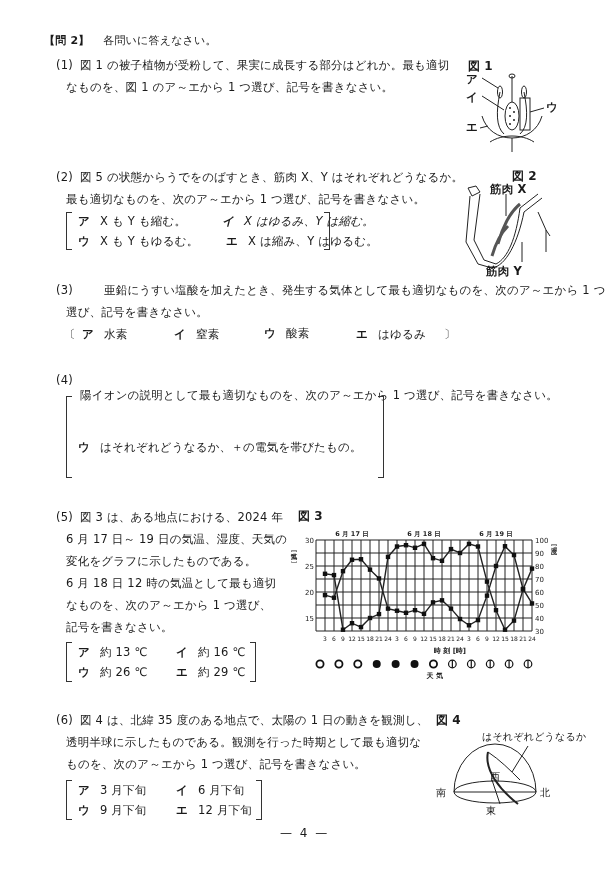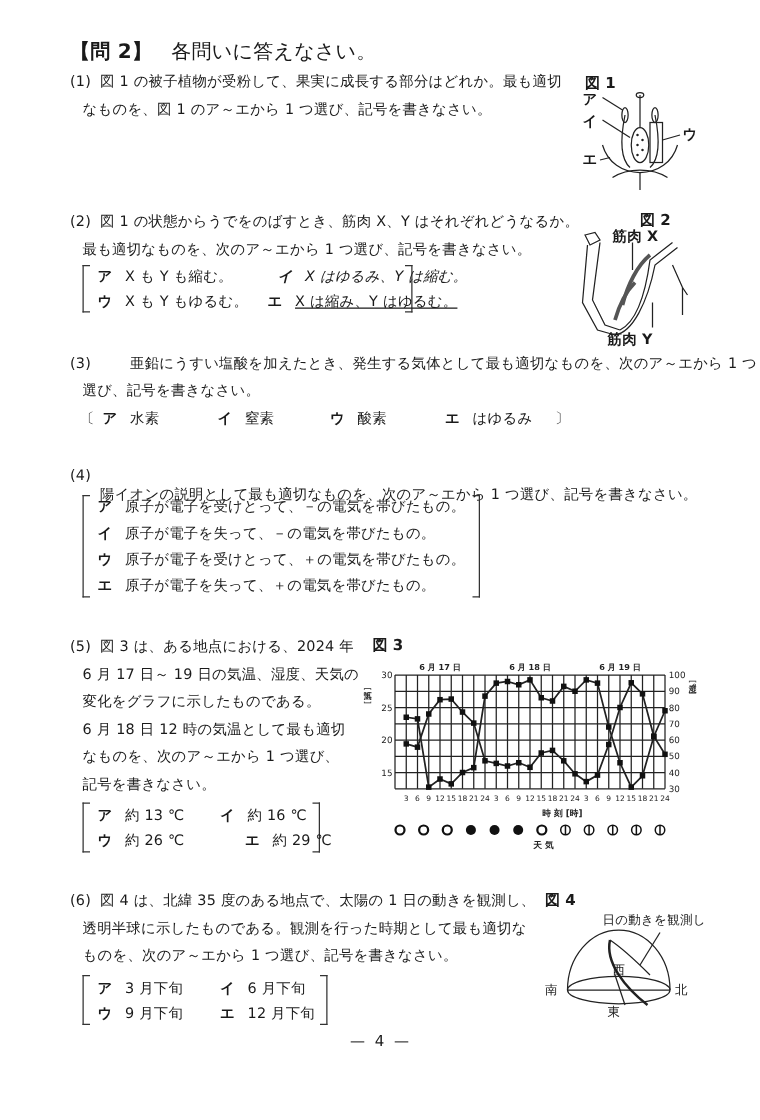--- a/index.html
+++ b/index.html
@@ -3,21 +3,21 @@
 <meta charset="utf-8">
 <style>
   html, body { margin: 0; padding: 0; background: #ffffff; }
   body {
     width: 608px; height: 896px; position: relative; overflow: hidden;
     font-family: "DejaVu Sans", sans-serif; color: #1a1a1a;
   }
   .abs { position: absolute; }
   .txt { font-size: 11.5px; line-height: 14px; white-space: nowrap; letter-spacing: 0.2px; }
   .bold { font-weight: bold; }
-  .heading { font-size: 16px; margin-left: 12px; }
+  .heading { font-size: 11px; }
   .bk-l, .bk-r { position: absolute; top: 0; bottom: 0; width: 5px; border-top: 1.2px solid #333; border-bottom: 1.2px solid #333; }
   .bk-l { left: 0; border-left: 1.2px solid #333; }
   .bk-r { right: 0; border-right: 1.2px solid #333; }
   .bracket { position: absolute; }
   .opt-letter { font-weight: bold; display: inline-block; width: 22px; }
   .fig-label { font-size: 12px; font-weight: bold; }
   svg text { font-family: "DejaVu Sans", sans-serif; }
   .page-num { font-size: 12px; letter-spacing: 2px; }
 </style>
 </head>
@@ -59,35 +59,35 @@
         <circle cx="48" cy="52" r="1"></circle>
     </g>
   </svg>
   <span class="abs bold txt" style="left:4px;top:0px;">ア</span>
   <span class="abs bold txt" style="left:4px;top:18px;">イ</span>
   <span class="abs bold txt" style="left:84px;top:28px;">ウ</span>
   <span class="abs bold txt" style="left:4px;top:48px;">エ</span>
 </div>
 
 <div class="abs txt" style="left:56px;top:170px;">(2)</div>
-<div class="abs txt" style="left:80px;top:170px;">図 1 の状態からうでをのばすとき、筋肉 X、Y はそれぞれどうなるか。</div>
+<div class="abs txt" style="left:80px;top:170px;">図 5 の状態からうでをのばすとき、筋肉 X、Y はそれぞれどうなるか。</div>
 <div class="abs txt" style="left:66px;top:192px;">最も適切なものを、次のア～エから 1 つ選び、記号を書きなさい。</div>
 <div class="bracket" style="left:66px;top:212px;width:264px;height:38px;">
   <div class="bk-l"></div>
     <div class="bk-r"></div>
   <div class="abs txt" style="left:12px;top:2px;">
     <span class="opt-letter">ア</span><span>X も Y も縮む。</span>
   </div>
   <div class="abs txt" style="left:156px;top:2px;font-style:italic;">
     <span class="opt-letter">イ</span><span>X はゆるみ、Y は縮む。</span>
   </div>
   <div class="abs txt" style="left:12px;top:22px;">
     <span class="opt-letter">ウ</span><span>X も Y もゆるむ。</span>
   </div>
-  <div class="abs txt" style="left:148px;top:22px;text-decoration:underline;">
+  <div class="abs txt" style="left:160px;top:22px;">
     <span class="opt-letter">エ</span><span>X は縮み、Y はゆるむ。</span>
   </div>
 </div>
 <div class="abs fig-label" style="left:468px;top:168px;padding-left:44px;">図 2</div>
 <div class="abs" style="left:462px;top:182px;width:100px;height:96px;">
   <svg width="100" height="96" viewBox="0 0 100 96">
     <g fill="none" stroke="#222" stroke-width="1">
       <path d="M6 6 L14 4 L18 10 L10 14 Z"></path>
       <path d="M8 14 L4 60 L16 82 L30 86"></path>
       <path d="M18 12 L12 58 L22 78 L34 82"></path>
@@ -105,50 +105,47 @@
   <span class="abs bold txt" style="left:24px;top:82px;">筋肉 Y</span>
 </div>
 
 <div class="abs txt" style="left:56px;top:283px;">(3)</div>
 <div class="abs txt" style="left:80px;top:283px;margin-left:24px;">亜鉛にうすい塩酸を加えたとき、発生する気体として最も適切なものを、次のア～エから 1 つ</div>
 <div class="abs txt" style="left:66px;top:305px;">選び、記号を書きなさい。</div>
 <div class="abs txt" style="left:64px;top:327px;width:400px;">
   <span>〔</span>
   <span class="abs" style="left:18px;"><span class="opt-letter">ア</span><span>水素</span></span>
   <span class="abs" style="left:110px;"><span class="opt-letter">イ</span><span>窒素</span></span>
-  <span class="abs" style="left:200px;"><span class="opt-letter">ウ</span><span>酸素</span></span>
+  <span class="abs" style="left:200px;font-family:Liberation Mono, monospace;"><span class="opt-letter">ウ</span><span>酸素</span></span>
   <span class="abs" style="left:292px;"><span class="opt-letter">エ</span><span>はゆるみ</span></span>
   <span class="abs" style="left:380px;">〕</span>
 </div>
 
 <div class="abs txt" style="left:56px;top:373px;">(4)</div>
 <div class="abs txt" style="left:80px;top:388px;">陽イオンの説明として最も適切なものを、次のア～エから 1 つ選び、記号を書きなさい。</div>
 <div class="bracket" style="left:66px;top:396px;width:318px;height:82px;">
   <div class="bk-l"></div>
     <div class="bk-r"></div>
-  <div class="abs txt" style="left:12px;top:2px;"><span class="opt-letter">ア</span><span>原子が電子を受けとって、－の電気を帯びたもの。</span></div>
-  <div class="abs txt" style="left:12px;top:23px;"><span class="opt-letter">イ</span><span>原子が電子を失って、－の電気を帯びたもの。</span></div>
-  <div class="abs txt" style="left:12px;top:44px;"><span class="opt-letter">ウ</span><span>原子が電子を受けとって、＋の電気を帯びたもの。</span></div>
-  <div class="abs txt" style="left:12px;top:65px;"><span class="opt-letter">エ</span><span>原子が電子を失って、＋の電気を帯びたもの。</span></div>
+  <div class="abs txt" style="left:12px;top:44px;"><span class="opt-letter">ウ</span><span>はそれぞれどうなるか、＋の電気を帯びたもの。</span></div>
 </div>
 
 <div class="abs txt" style="left:56px;top:510px;">(5)</div>
 <div class="abs txt" style="left:80px;top:510px;">図 3 は、ある地点における、2024 年</div>
 <div class="abs txt" style="left:66px;top:532px;">6 月 17 日～ 19 日の気温、湿度、天気の</div>
 <div class="abs txt" style="left:66px;top:554px;">変化をグラフに示したものである。</div>
 <div class="abs txt" style="left:66px;top:576px;">6 月 18 日 12 時の気温として最も適切</div>
 <div class="abs txt" style="left:66px;top:598px;">なものを、次のア～エから 1 つ選び、</div>
 <div class="abs txt" style="left:66px;top:620px;">記号を書きなさい。</div>
 <div class="bracket" style="left:66px;top:642px;width:190px;height:40px;">
   <div class="bk-l"></div>
     <div class="bk-r"></div>
   <div class="abs txt" style="left:12px;top:3px;"><span class="opt-letter">ア</span><span>約 13 ℃</span></div>
   <div class="abs txt" style="left:110px;top:3px;"><span class="opt-letter">イ</span><span>約 16 ℃</span></div>
   <div class="abs txt" style="left:12px;top:23px;"><span class="opt-letter">ウ</span><span>約 26 ℃</span></div>
-  <div class="abs txt" style="left:110px;top:23px;margin-left:20px;"><span class="opt-letter">エ</span><span>約 29 ℃</span></div>
+  <div class="abs txt" style="left:110px;top:23px;"><span class="opt-letter">エ</span><span>約 29 ℃</span></div>
 </div>
 <div class="abs fig-label" style="left:298px;top:508px;">図 3</div>
 
 <svg id="chart" class="abs" style="left:286px;top:522px;" width="286" height="172">
   <g id="grid">
       <line x1="30" y1="18" x2="30" y2="109" stroke="#222" stroke-width="1"></line>
       <line x1="39" y1="18" x2="39" y2="109" stroke="#222" stroke-width="1"></line>
       <line x1="48" y1="18" x2="48" y2="109" stroke="#222" stroke-width="1"></line>
       <line x1="57" y1="18" x2="57" y2="109" stroke="#222" stroke-width="1"></line>
       <line x1="66" y1="18" x2="66" y2="109" stroke="#222" stroke-width="1"></line>
@@ -327,20 +324,20 @@
     <g fill="none" stroke="#222" stroke-width="1">
       <path d="M24 66 A41 48 0 0 1 106 66"></path>
       <ellipse cx="65" cy="66" rx="41" ry="11"></ellipse>
       <line x1="24" y1="66" x2="106" y2="66"></line>
       <line x1="62" y1="54" x2="70" y2="78"></line>
       <path d="M58 26 C54 44 70 64 88 78" stroke-width="2"></path>
       <path d="M58 26 C70 34 80 44 90 54"></path>
       <line x1="82" y1="46" x2="98" y2="20"></line>
     </g>
   </svg>
-  <span class="abs txt" style="left:52px;top:4px;font-size:10px;">日の動きを観測し</span>
+  <span class="abs txt" style="left:52px;top:4px;font-size:10px;">はそれぞれどうなるか</span>
   <span class="abs txt" style="left:6px;top:60px;font-size:10px;">南</span>
   <span class="abs txt" style="left:110px;top:60px;font-size:10px;">北</span>
   <span class="abs txt" style="left:60px;top:44px;font-size:10px;">西</span>
   <span class="abs txt" style="left:56px;top:78px;font-size:10px;">東</span>
 </div>
 
 <div class="abs page-num" style="left:280px;top:826px;">— 4 —</div>
 
 </body></html>

